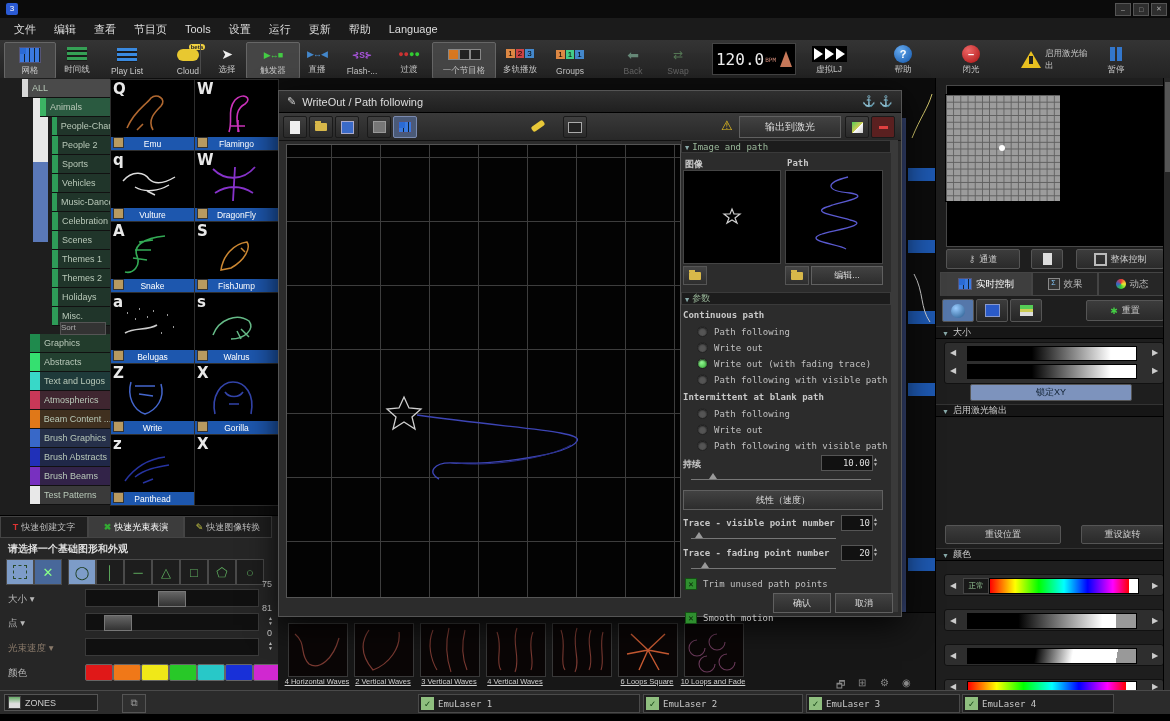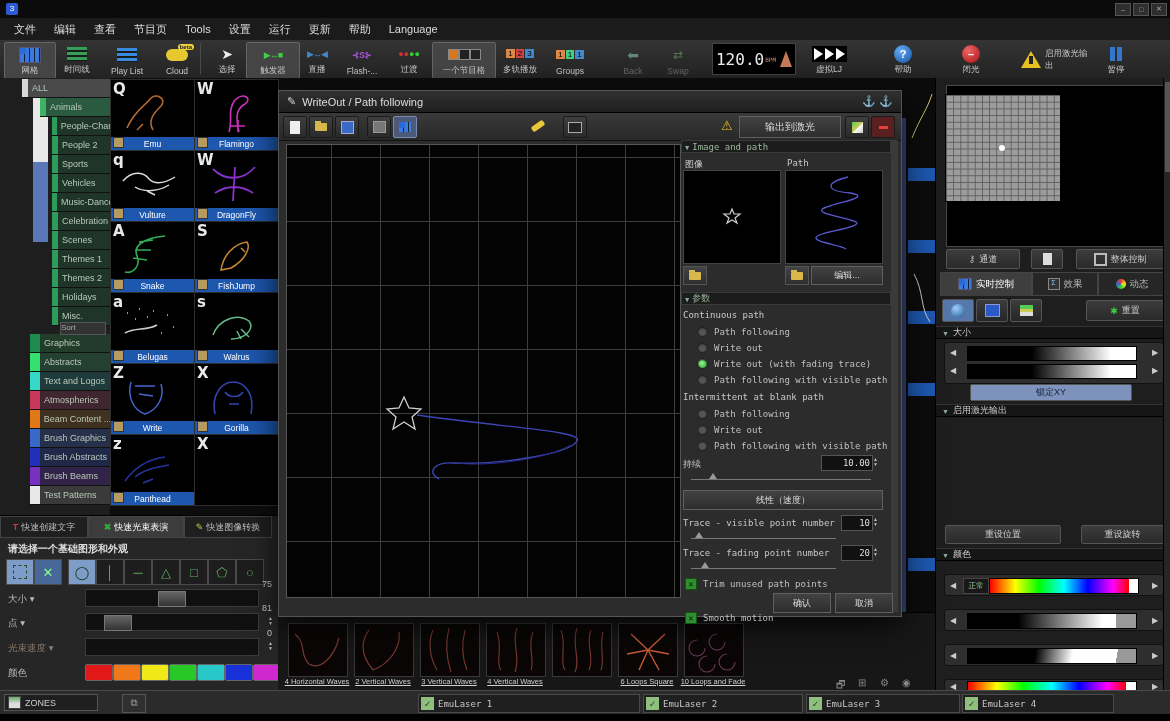--- a/index.html
+++ b/index.html
@@ -78,21 +78,21 @@
          color:#9ab89a;font-size:9px;display:flex;align-items:center;gap:3px;padding-left:3px;
          box-sizing:border-box;font-family:"DejaVu Sans Mono",monospace;}
   .caret:before{content:"▼";font-size:7px;color:#8aa;}
   .thumb{position:absolute;width:96px;height:92px;background:#000;border:1px solid #444;}
   .foldbtn{position:absolute;width:22px;height:17px;background:linear-gradient(#444,#2e2e2e);
            border:1px solid #555;display:flex;align-items:center;justify-content:center;}
   .foldglyph{width:12px;height:8px;background:#d8b84a;border-radius:1px;position:relative;}
   .foldglyph:before{content:"";position:absolute;top:-2px;left:0;width:6px;height:2px;background:#d8b84a;}
   .dbtn{position:absolute;background:linear-gradient(#424242,#2d2d2d);border:1px solid #606060;
         color:#ddd;font-size:9px;display:flex;align-items:center;justify-content:center;}
-  .plabel{position:absolute;color:#c8c8c8;font-size:9px;font-family:"DejaVu Sans Mono",monospace;white-space:nowrap;}
+  .plabel{position:absolute;color:#c8c8c8;font-size:9px;font-family:"DejaVu Sans Mono",monospace;white-space:nowrap;font-weight:bold;}
   .radio{position:absolute;display:flex;align-items:center;gap:6px;color:#c0c0c0;font-size:9px;
          font-family:"DejaVu Sans Mono",monospace;white-space:nowrap;}
   .rdot{width:9px;height:9px;border-radius:50%;background:#555;border:1px solid #222;
         box-shadow:inset 0 1px 2px #111;}
   .radio.on .rdot{background:radial-gradient(circle at 35% 30%,#9f9,#3a3);}
   .chk{width:10px;height:10px;background:#2f8f2f;border:1px solid #145014;color:#0a2a0a;
        font-size:9px;line-height:10px;text-align:center;font-weight:bold;}
   .chk:before{content:"✕";}
   .spin{position:absolute;height:14px;background:#111;border:1px solid #555;color:#ddd;
         font-size:9px;display:flex;align-items:center;justify-content:flex-end;padding-right:2px;
@@ -205,21 +205,21 @@
           <span class="rows3"></span>
         </span>
       <span>时间线</span>
       </div>
     <div class="tbtn" style="left:98px;width:52px;">
       <span class="ic">
           <span class="rows3b"></span>
         </span>
       <span>Play List</span>
       </div>
-    <div class="tbtn" style="left:152px;width:44px;">
+    <div class="tbtn" style="left:152px;width:44px;align-items:flex-end;">
       <span class="ic">
           <span class="cloudic">
             <span class="badge">beta</span>
           </span>
         </span>
       <span>Cloud</span>
       </div>
     <div class="sep" style="left:200px;"></div>
     <div class="tbtn" style="left:204px;width:40px;">
       <span class="ic" style="color:#eee;font-size:14px;">➤</span>

